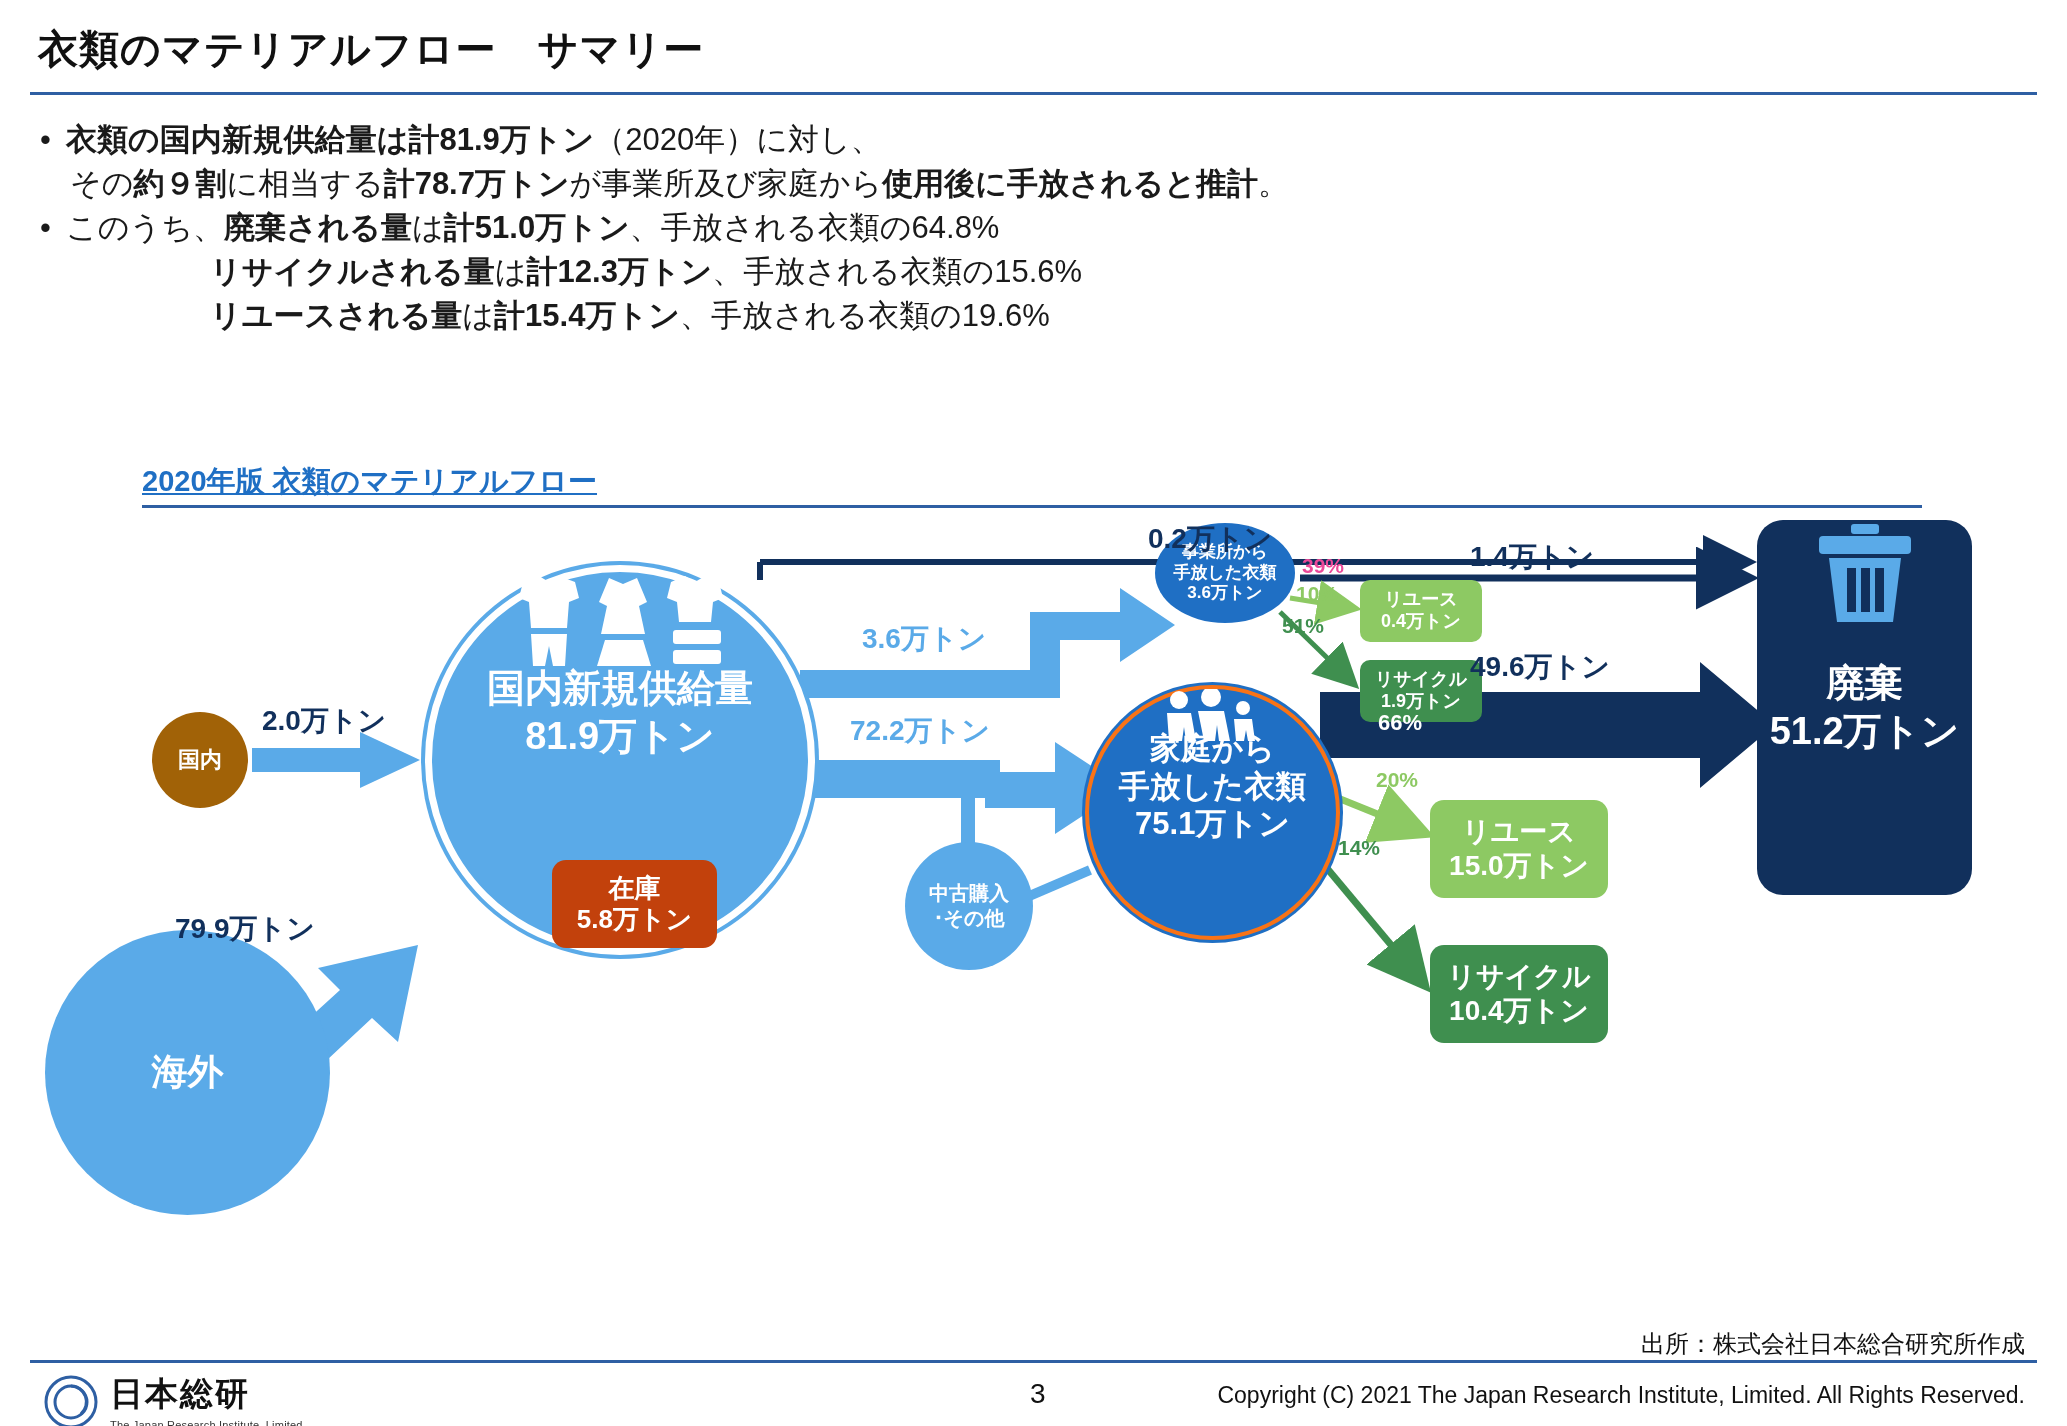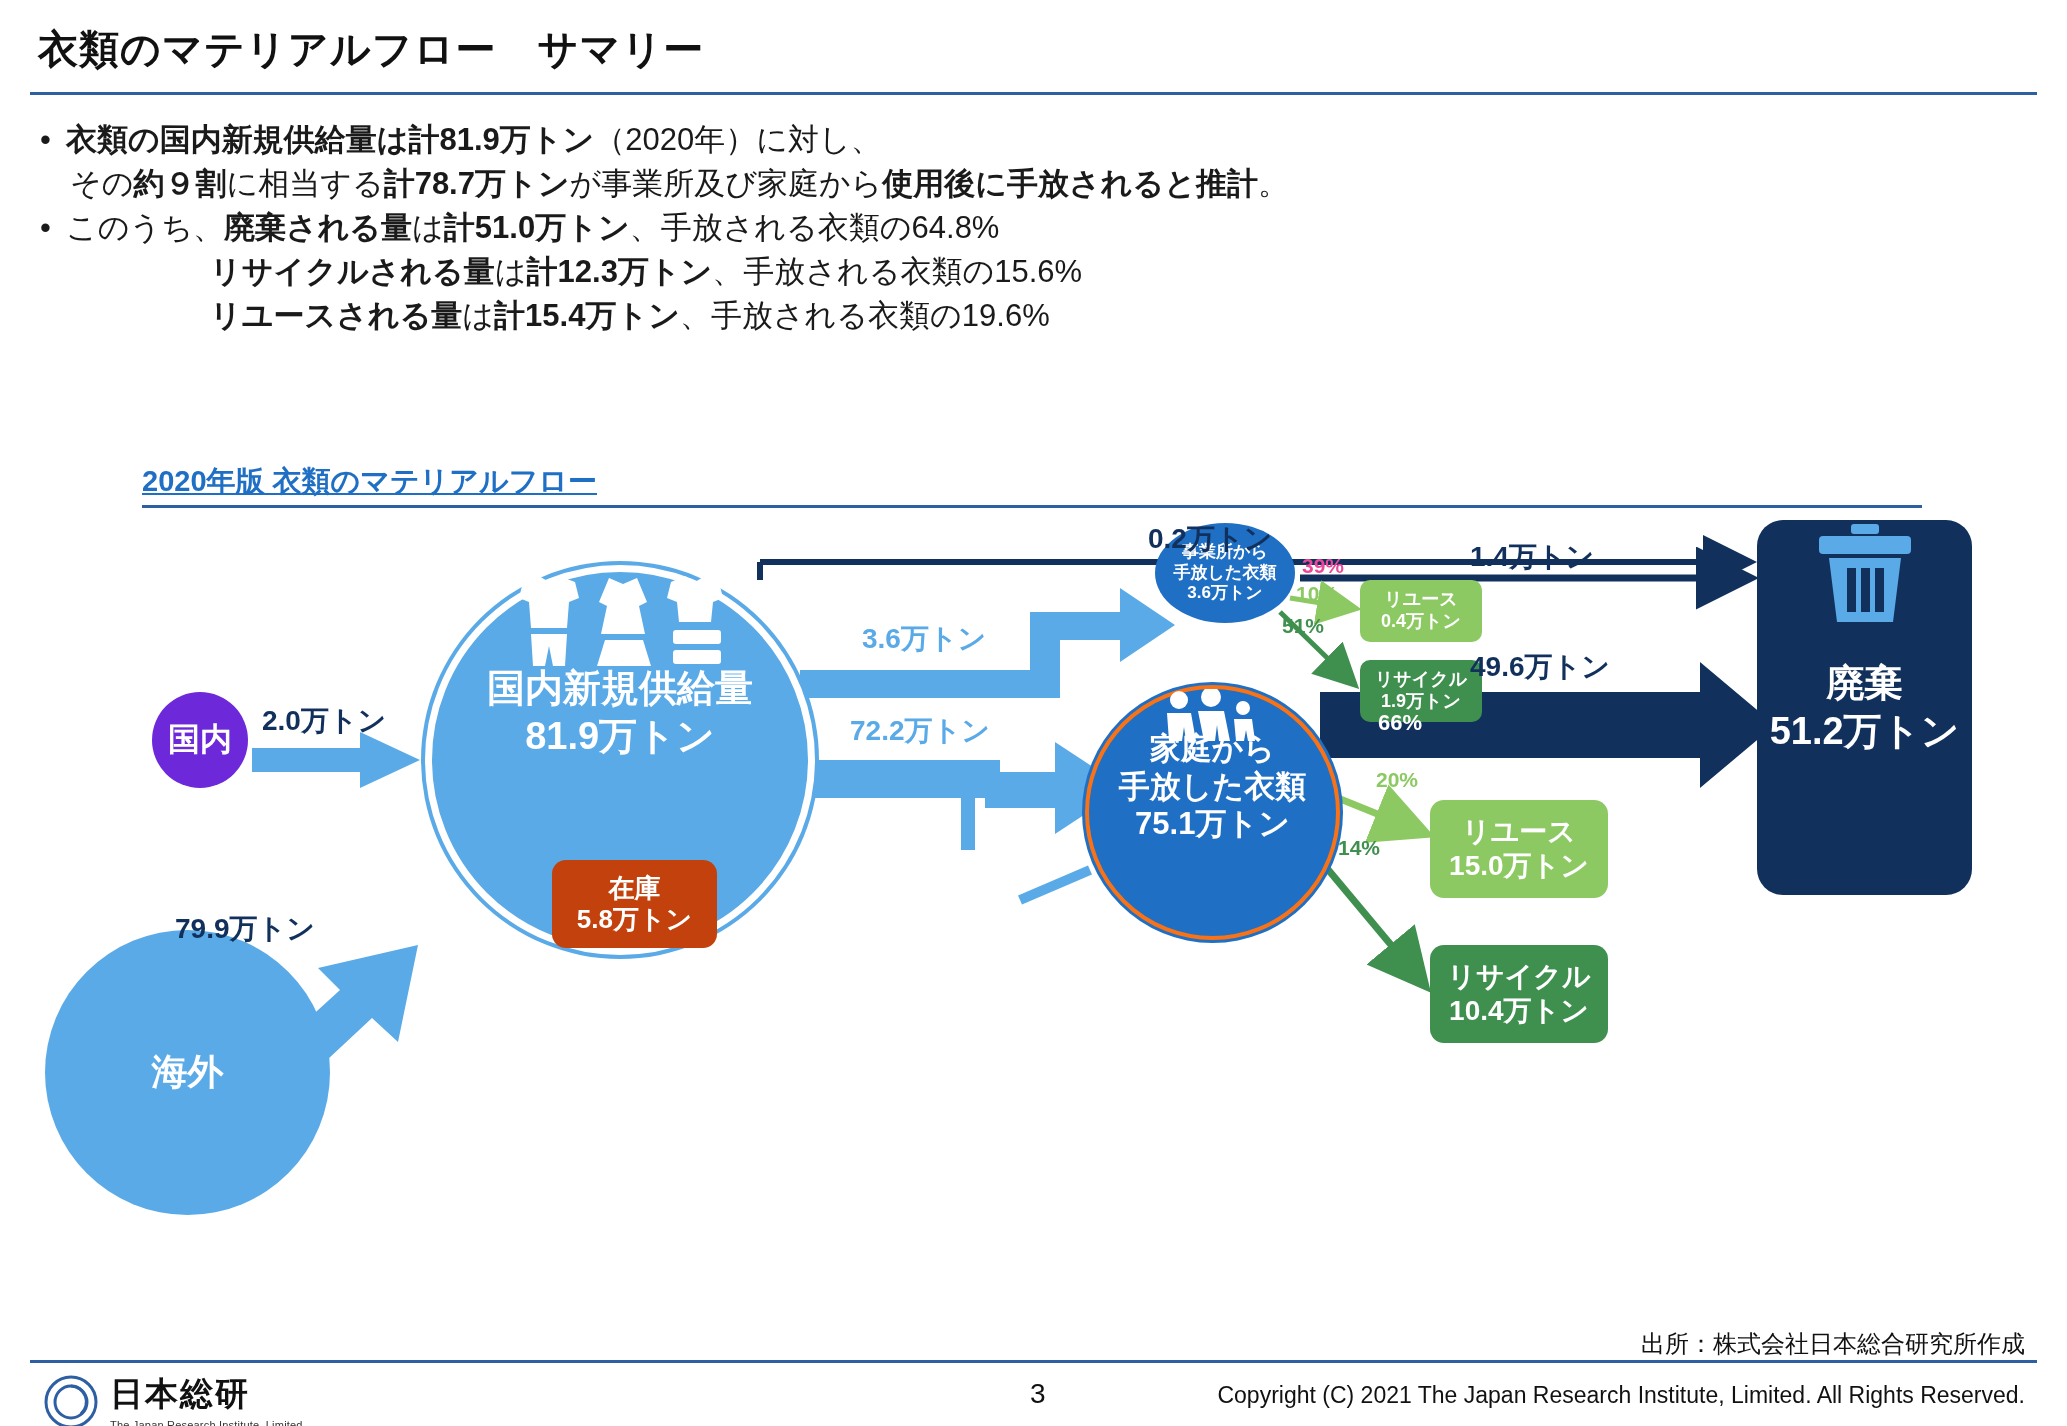--- a/index.html
+++ b/index.html
@@ -105,25 +105,25 @@
     flex-direction: column;
     align-items: center;
     justify-content: center;
     text-align: right;
     color: #ffffff;
     font-weight: bold;
   }
 
   
   #node-domestic {
-    left: 152px; top: 172px;
+    left: 152px; top: 192px;
     width: 96px; height: 96px;
     border-radius: 50%;
-    background: #6d28d9;
-    font-size: 32px;
+    background: #a16207;
+    font-size: 22px;
   }
   #node-overseas {
     left: 45px; top: 410px;
     width: 285px; height: 285px;
     border-radius: 50%;
     background: #5aaae8;
     font-size: 36px;
   }
   #node-supply {
     left: 425px; top: 45px;
@@ -393,20 +393,24 @@
       <rect x="168" y="58" width="48" height="14" rx="3" fill="#ffffff"></rect>
       <rect x="168" y="78" width="48" height="14" rx="3" fill="#ffffff"></rect>
     </svg>
   </div>
 
   <div class="node" id="node-stock">
     <span>在庫</span>
     <span>5.8万トン</span>
   </div>
 
+  <div class="node" id="node-used">
+    <span>中古購入</span>
+    <span>･その他</span>
+  </div>
 
   <div class="node" id="node-business">
     <span>事業所から</span>
     <span>手放した衣類</span>
     <span>3.6万トン</span>
   </div>
 
   <div class="node" id="node-household">
     <span>家庭から</span>
     <span>手放した衣類</span>

